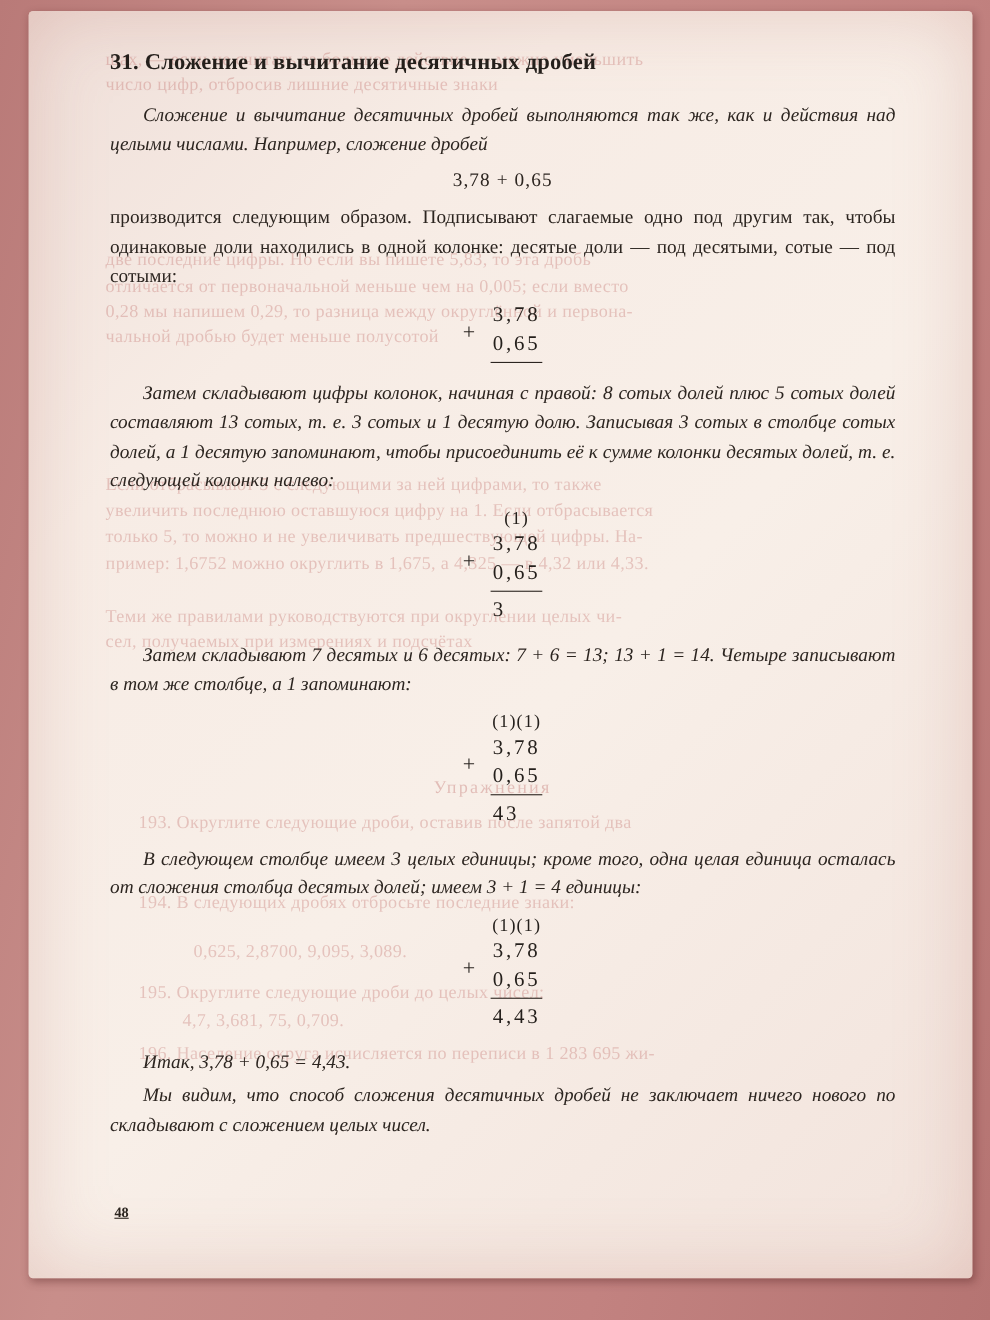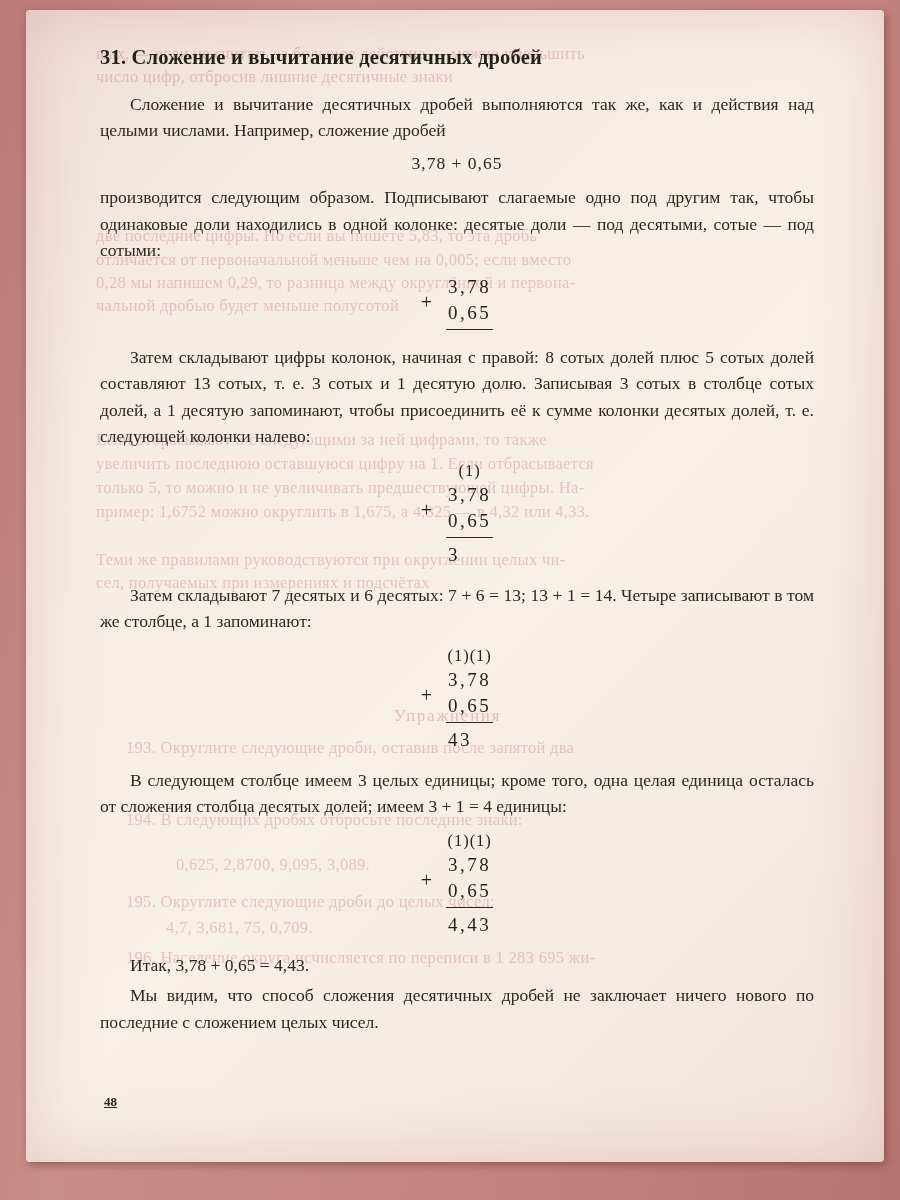--- a/index.html
+++ b/index.html
@@ -42,21 +42,21 @@
     line-height: 26.5px;
   }
   .title {
     font-size: 20.5px;
     font-weight: bold;
     letter-spacing: 0.2px;
     margin-bottom: 20px;
     color: #241f1b;
   }
   p { text-align: justify; margin: 0 0 4px 0; }
-  p.indent { text-indent: 30px; }
+  p.indent { text-indent: 30px; font-style: italic; }
   p.noindent { text-indent: 0; }
   .expr { text-align: center; margin: 6px 0 8px 0; letter-spacing: 1px; }
   .stack {
     display: grid;
     grid-template-columns: auto auto;
     column-gap: 14px;
     width: max-content;
     margin: 10px auto 14px auto;
     font-size: 19px;
     line-height: 26px;
@@ -175,20 +175,20 @@
         <div class="plus">+</div>
         <div class="nums">
           <div class="addend">3,78</div>
           <div class="addend underline">0,65</div>
         </div>
         <div class="result">4,43</div>
       </div>
 
       <p class="indent">Итак, 3,78 + 0,65 = 4,43.</p>
 
-      <p class="indent">Мы видим, что способ сложения десятичных дробей не заключает ничего нового по последние с сложением целых чисел.</p>
+      <p class="indent">Мы видим, что способ сложения десятичных дробей не заключает ничего нового по складывают с сложением целых чисел.</p>
 
     </div>
 
     <div class="page-number">48</div>
 
   </div>
 </div>
 
 </body></html>

